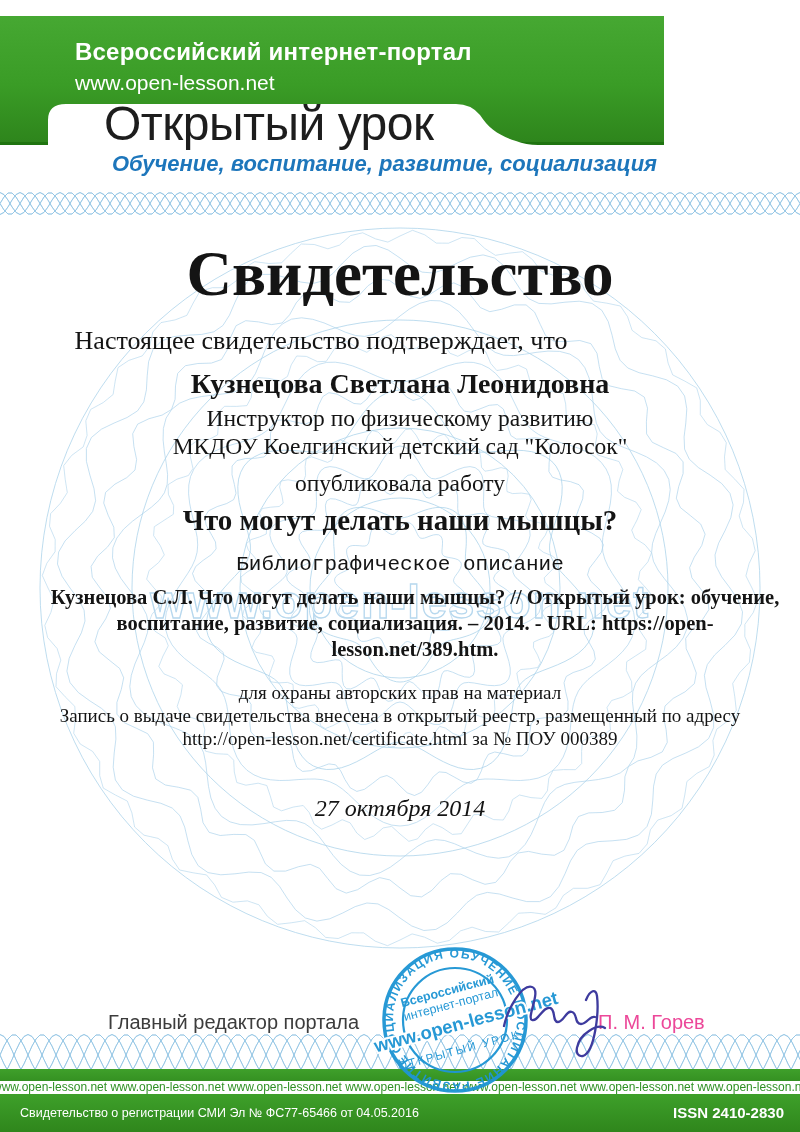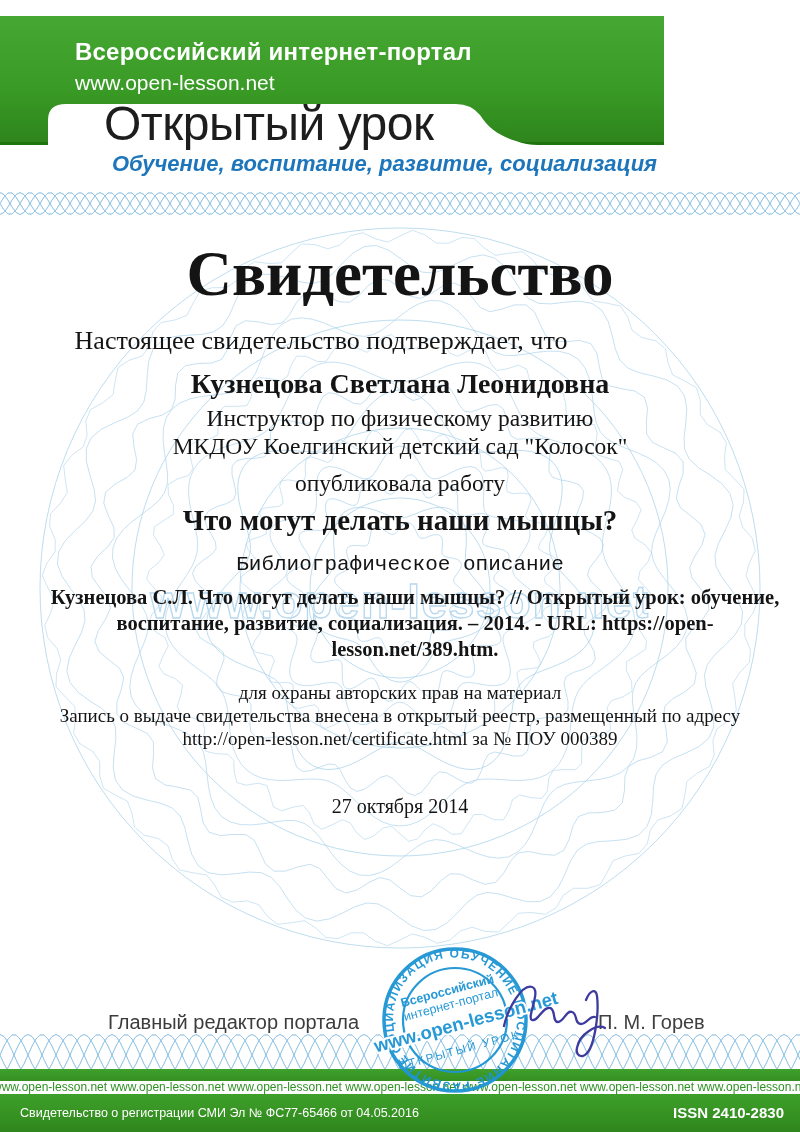--- a/index.html
+++ b/index.html
@@ -27,25 +27,25 @@
   .cert-title{position:absolute;left:0;top:238px;width:800px;font-size:63px;font-weight:bold;}
   .cert-intro{position:absolute;left:0;top:326px;width:642px;font-size:26px;}
   .cert-name{position:absolute;left:0;top:368px;width:800px;font-size:28px;font-weight:bold;}
   .cert-position{position:absolute;left:0;top:405px;width:800px;font-size:23.5px;}
   .cert-institution{position:absolute;left:0;top:433px;width:800px;font-size:23.5px;}
   .cert-action{position:absolute;left:0;top:470px;width:800px;font-size:23.5px;}
   .cert-work{position:absolute;left:0;top:504px;width:800px;font-size:29px;font-weight:bold;}
   .bib-label{position:absolute;left:0;top:553px;width:800px;font-size:21px;font-family:Liberation Mono, monospace;}
   .bib-block{position:absolute;left:15px;top:584px;width:800px;font-size:20.5px;font-weight:bold;line-height:26px;white-space:nowrap;}
   .usage-block{position:absolute;left:0;top:681px;width:800px;font-size:19px;line-height:23px;}
-  .cert-date{position:absolute;left:0;top:795px;width:800px;font-size:20px;}
+  .cert-date{position:absolute;left:0;top:795px;width:800px;font-size:24px;font-style:italic;}
 
   
   .editor-label{position:absolute;left:108px;top:1011px;font-size:20px;color:#3c3c3c;z-index:2;}
-  .editor-name{position:absolute;left:598px;top:1011px;font-size:20px;color:#404040;z-index:2;}
+  .editor-name{position:absolute;left:598px;top:1011px;font-size:20px;color:#ec4899;z-index:2;}
   .stamp{position:absolute;left:375px;top:940px;width:210px;height:165px;overflow:visible;z-index:6;opacity:.96;}
   .sig{position:absolute;left:498px;top:968px;width:120px;height:100px;overflow:visible;z-index:7;}
 
   
   .footer-bar{position:absolute;left:0;top:1069px;width:800px;height:12px;z-index:3;
               background:linear-gradient(180deg,#3fa02b,#359122);border-top:1px solid #2674142;}
   .footer-strip{position:absolute;left:0;top:1081px;width:800px;height:13px;z-index:3;background:#ffffff;
                 color:#2f9024;font-size:12px;line-height:13px;white-space:nowrap;overflow:hidden;text-indent:-7px;}
   .footer-main{position:absolute;left:0;top:1094px;width:800px;height:38px;z-index:3;
                background:linear-gradient(180deg,#3ea02a 0%,#2f861c 100%);}

